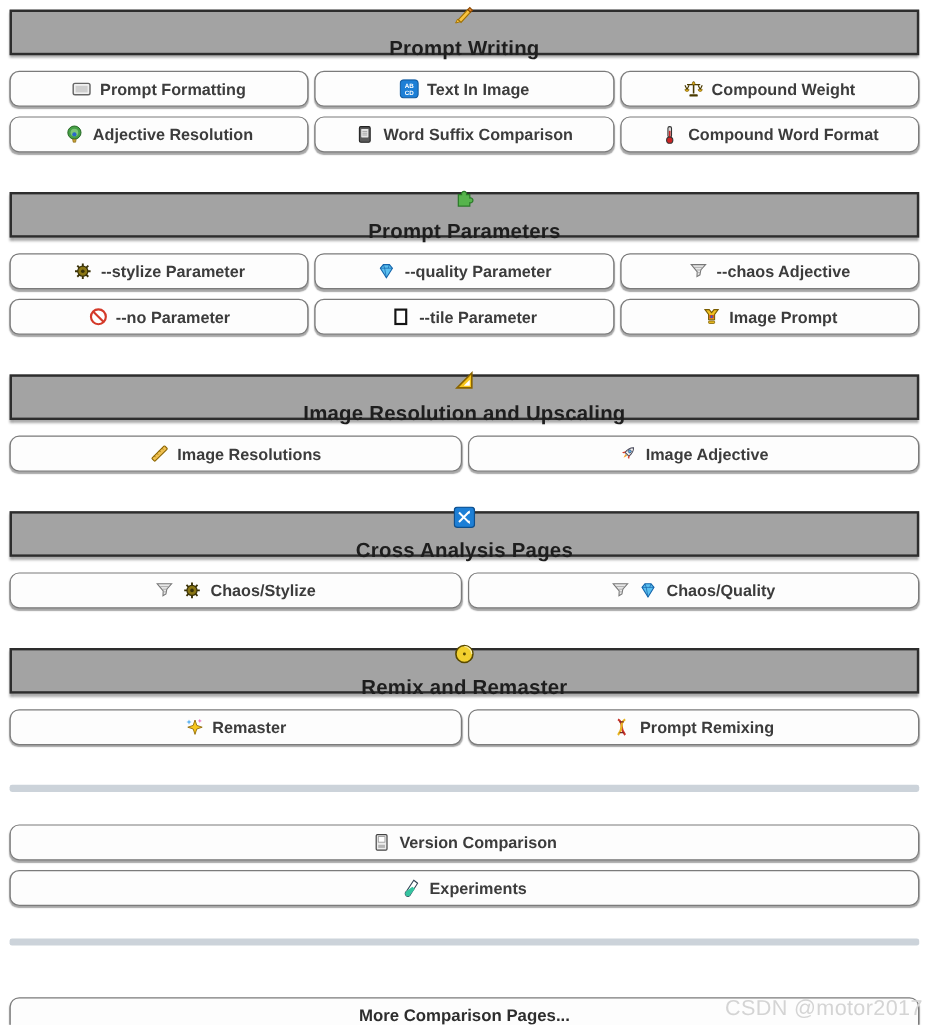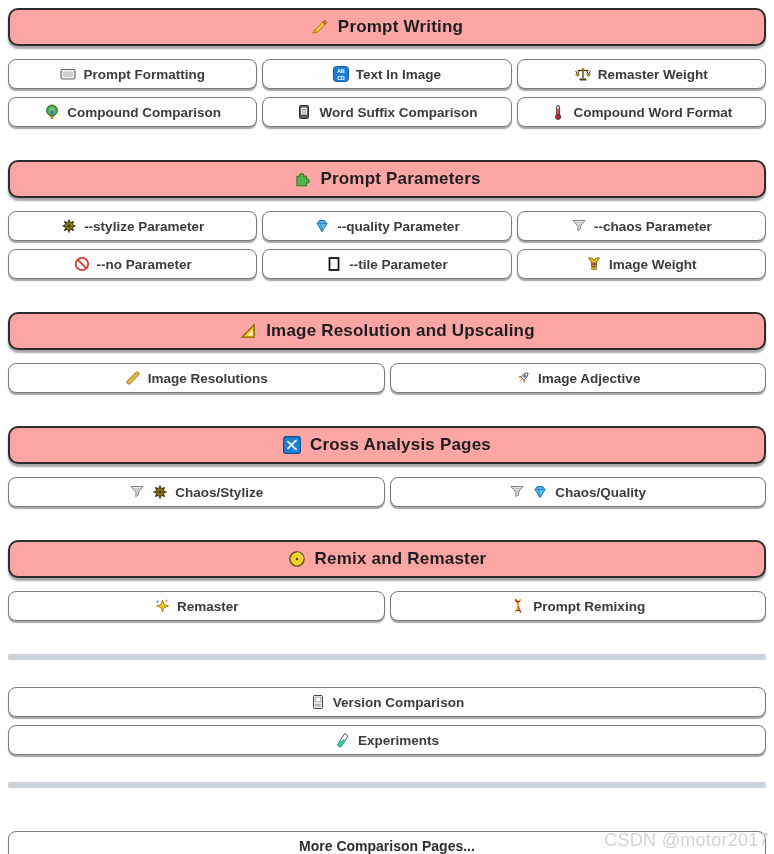--- a/index.html
+++ b/index.html
@@ -9,28 +9,29 @@
     margin: 0 auto;
     position: relative;
     padding: 8px;
     font-family: "Liberation Sans", "DejaVu Sans", sans-serif;
     overflow: hidden;
   }
   .section { margin-bottom: 33px; }
   .hdr {
     width: 100%; height: 38px;
     display: flex; align-items: center; justify-content: center; gap: 9px;
-    background: #fca5a5;
+    background: #a3a3a3;
     border: 2.5px solid #2d2d2d;
-    border-radius: 10px;
+    border-radius: 0;
     box-shadow: 0 2.5px 2px rgba(0,0,0,0.35);
     font-size: 17px; font-weight: 700; color: #1e1e1e;
     letter-spacing: .2px;
     cursor: pointer;
     margin-bottom: 13px;
+    flex-direction: column;
   }
   .row { display: flex; gap: 5px; margin-bottom: 8px; border-radius: 15px; }
   .row:last-child { margin-bottom: 0; }
   .btn {
     flex: 1; height: 30px;
     display: flex; align-items: center; justify-content: center; gap: 7px;
     background: #fdfdfd;
     border: 1px solid #7b7b7b;
     border-radius: 8px;
     box-shadow: 0 1.5px 1px rgba(0,0,0,0.35);
@@ -98,34 +99,34 @@
             <path d="M8 2 V12" stroke="#4a3a00" stroke-width="1.3"></path>
             <path d="M2.5 4.5 H13.5" stroke="#4a3a00" stroke-width="1.2"></path>
             <path d="M.8 5 L2.5 8.5 L4.2 5" fill="none" stroke="#4a3a00"></path>
             <path d="M.8 8.5 a1.7 1.7 0 0 0 3.4 0 Z" fill="#e8b520" stroke="#7a5c00" stroke-width=".6"></path>
             <path d="M11.8 5 L13.5 8.5 L15.2 5" fill="none" stroke="#4a3a00"></path>
             <path d="M11.8 8.5 a1.7 1.7 0 0 0 3.4 0 Z" fill="#e8b520" stroke="#7a5c00" stroke-width=".6"></path>
             <circle cx="8" cy="3.5" r="1.1" fill="#e8b520" stroke="#7a5c00" stroke-width=".6"></circle>
             <rect x="4.5" y="12.5" width="7" height="2" rx=".8" fill="#4a3a00"></rect>
           </svg>
         </span>
-      <span>Remaster Weight</span>
+      <span>Compound Weight</span>
     </button>
   </div>
   <div class="row">
     <button class="btn">
       <span class="ic">
           <svg viewBox="0 0 16 16">
             <circle cx="8" cy="6.5" r="5.5" fill="#46a046" stroke="#20631f" stroke-width=".8"></circle>
             <circle cx="8" cy="6.5" r="3.2" fill="#7cc576"></circle>
             <circle cx="8" cy="8" r="1.8" fill="#2b66c9"></circle>
             <path d="M6.5 12 h3 l-.5 2.5 h-2 Z" fill="#caa23a" stroke="#7a5c00" stroke-width=".5"></path>
           </svg>
         </span>
-      <span>Compound Comparison</span>
+      <span>Adjective Resolution</span>
     </button>
     <button class="btn">
       <span class="ic">
           <svg viewBox="0 0 16 16">
             <rect x="3.5" y="1.5" width="9" height="13" rx="1.2" fill="#5a5a5a" stroke="#222" stroke-width=".9"></rect>
             <rect x="5" y="3.5" width="6" height="7" rx=".5" fill="#e6e6e6"></rect>
             <path d="M6 5.5 h4 M6 7 h4 M6 8.5 h4" stroke="#999" stroke-width=".7"></path>
           </svg>
         </span>
       <span>Word Suffix Comparison</span>
@@ -174,21 +175,21 @@
         </span>
       <span>--quality Parameter</span>
     </button>
     <button class="btn">
       <span class="ic">
           <svg viewBox="0 0 16 16">
             <path d="M2 2.5 H14 L10 7 L9.3 11 L6.8 12.5 L7 8.5 L4.5 5.5 Z" fill="#e8e8e8" stroke="#777" stroke-width=".9"></path>
             <path d="M4.5 4.8 h7 M6.5 7 h4 M7.3 9.2 h2.2" stroke="#999" stroke-width=".6"></path>
           </svg>
         </span>
-      <span>--chaos Parameter</span>
+      <span>--chaos Adjective</span>
     </button>
   </div>
   <div class="row">
     <button class="btn">
       <span class="ic">
           <svg viewBox="0 0 16 16">
             <circle cx="8" cy="8" r="6.2" fill="#fff" stroke="#d43a2a" stroke-width="1.8"></circle>
             <line x1="3.8" y1="3.8" x2="12.2" y2="12.2" stroke="#d43a2a" stroke-width="1.8"></line>
           </svg>
         </span>
@@ -204,21 +205,21 @@
     </button>
     <button class="btn">
       <span class="ic">
           <svg viewBox="0 0 16 16">
             <path d="M2.5 2 L5.5 6 V10.5 H10.5 V6 L13.5 2 H10 L8 4.5 L6 2 Z" fill="#f0c020" stroke="#7a5c00" stroke-width=".9"></path>
             <path d="M6.2 6.5 h3.6 v3 h-3.6 Z" fill="#d43a2a"></path>
             <path d="M7.3 7 h1.4 v2 h-1.4 Z" fill="#2b66c9"></path>
             <rect x="5.5" y="11.5" width="5" height="2" rx=".6" fill="#f0c020" stroke="#7a5c00" stroke-width=".7"></rect>
           </svg>
         </span>
-      <span>Image Weight</span>
+      <span>Image Prompt</span>
     </button>
   </div>
 </div>
 
 <div class="section">
   <div class="hdr">
     <span class="ic">
         <svg viewBox="0 0 16 16">
           <path d="M2.5 13.5 L13.5 2.5 V13.5 Z" fill="#f7c61d" stroke="#8a6400" stroke-width="1.2"></path>
           <path d="M7.5 12 L12 7.5 V12 Z" fill="#fff"></path>

